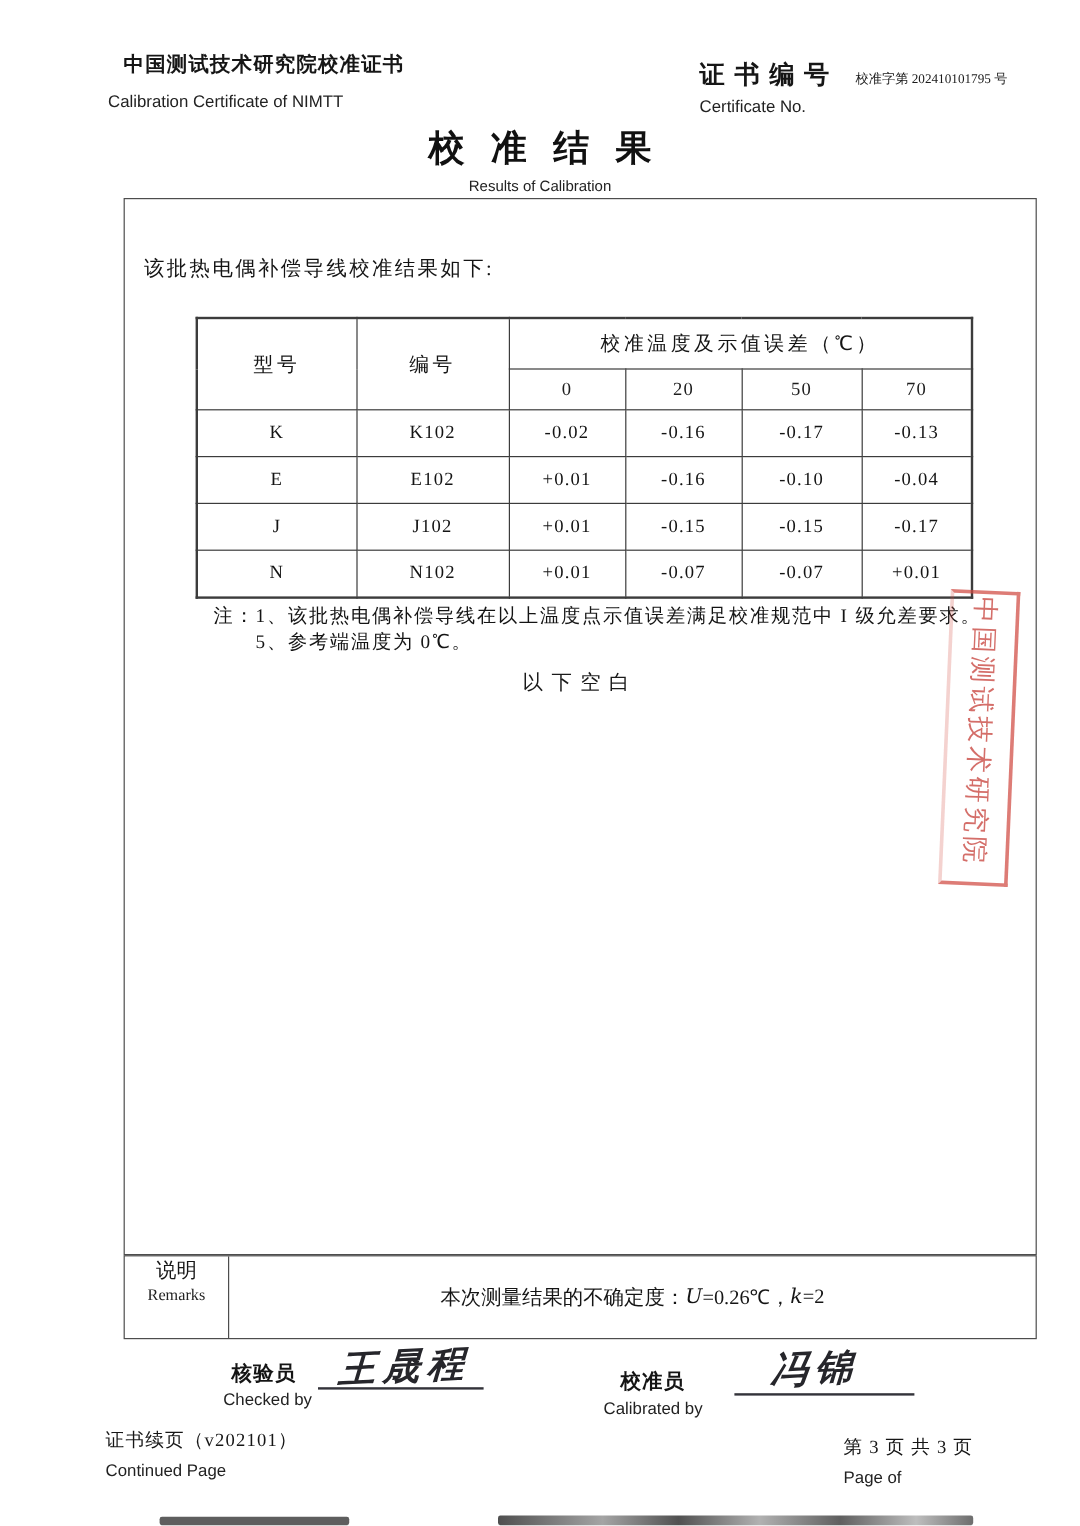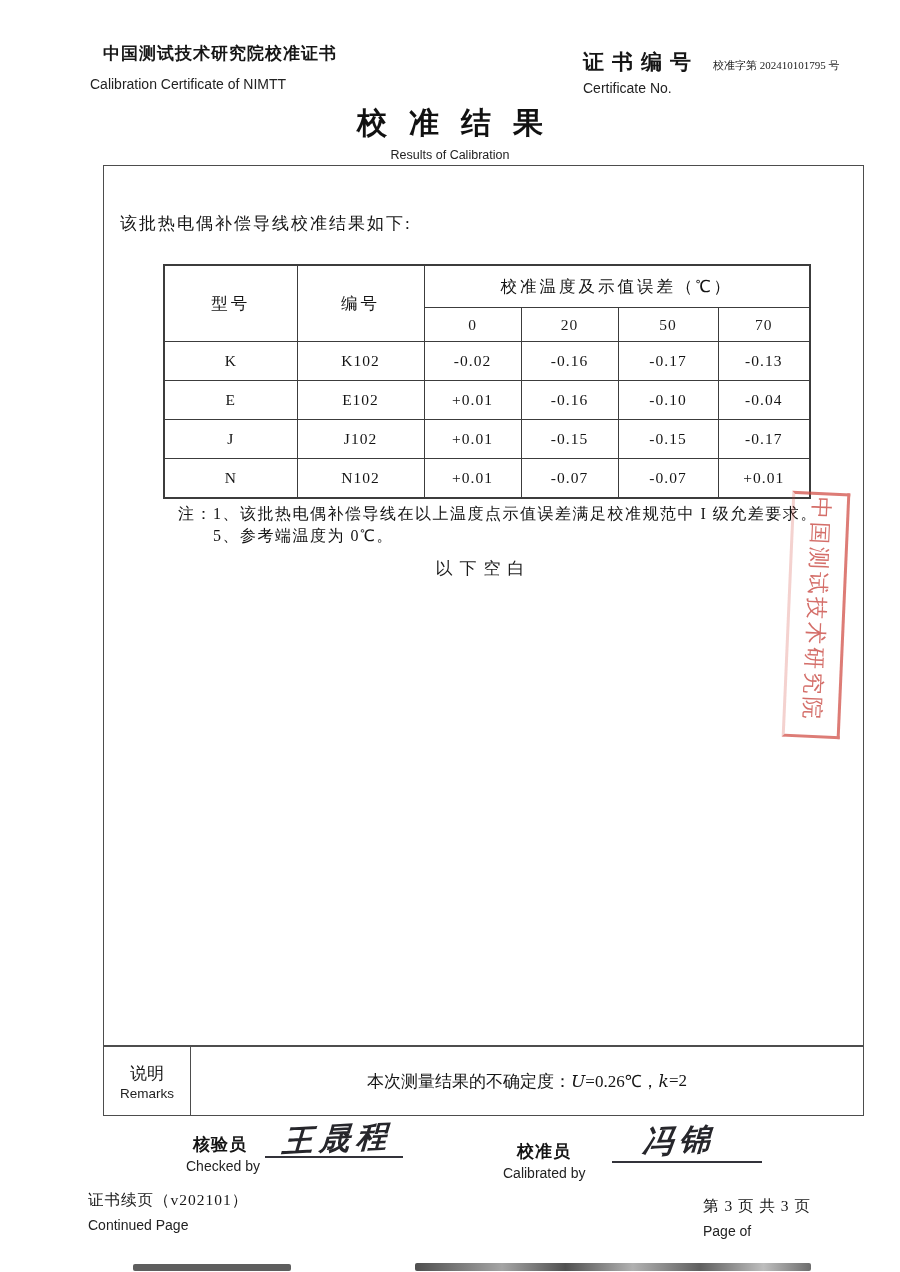--- a/index.html
+++ b/index.html
@@ -20,23 +20,23 @@
 
   .doc-title-zh { left:0; top:103px; width:900px; text-align:center;
     font-family:"Liberation Sans", sans-serif; font-weight:700; font-size:30px;
     letter-spacing:22px; text-indent:22px; color:#111; }
   .doc-title-en { left:0; top:148px; width:900px; text-align:center;
     font-family:"Liberation Sans", sans-serif; font-size:12.5px; color:#222; }
 
   
   .main-box { left:103px; top:165px; width:761px; height:881px; border:1.5px solid #4d4d4d; box-sizing:border-box; }
   .remarks-box { left:103px; top:1046px; width:761px; height:70px; border:1.5px solid #4d4d4d; box-sizing:border-box; display:flex; }
-  .remarks-left { width:87px; border-right:1.5px solid #4d4d4d; box-sizing:border-box; display:flex; flex-direction:column; align-items:center; justify-content:center; }
+  .remarks-left { width:87px; border-right:1.5px solid #4d4d4d; box-sizing:border-box; display:flex; flex-direction:column; align-items:center; }
   .remarks-label-zh { font-family:"Liberation Sans", sans-serif; font-size:17px; color:#161616; }
-  .remarks-label-en { font-family:Liberation Sans, sans-serif; font-size:13.5px; color:#222; margin-top:1px; }
+  .remarks-label-en { font-family:Liberation Serif, serif; font-size:13.5px; color:#222; margin-top:1px; }
   .remarks-right { flex:1; display:flex; align-items:center; justify-content:center; font-size:17px; color:#151515; }
   .remarks-right i { font-family:"DejaVu Serif", serif; }
 
   .intro { left:120px; top:212px; font-size:17px; color:#141414; letter-spacing:2px; }
 
   
   .cal-table { position:absolute; left:163px; top:264px; width:646px; border-collapse:collapse; table-layout:fixed; border:2px solid #3c3c3c; }
   .cal-table th, .cal-table td { border:1.5px solid #3c3c3c; text-align:center; vertical-align:middle; font-weight:normal; padding:0; }
   .cal-table .h1 th { height:41px; font-size:16.5px; letter-spacing:3px; color:#141414; }
   .cal-table .h2 th { height:33px; font-size:15.5px; letter-spacing:1px; }

